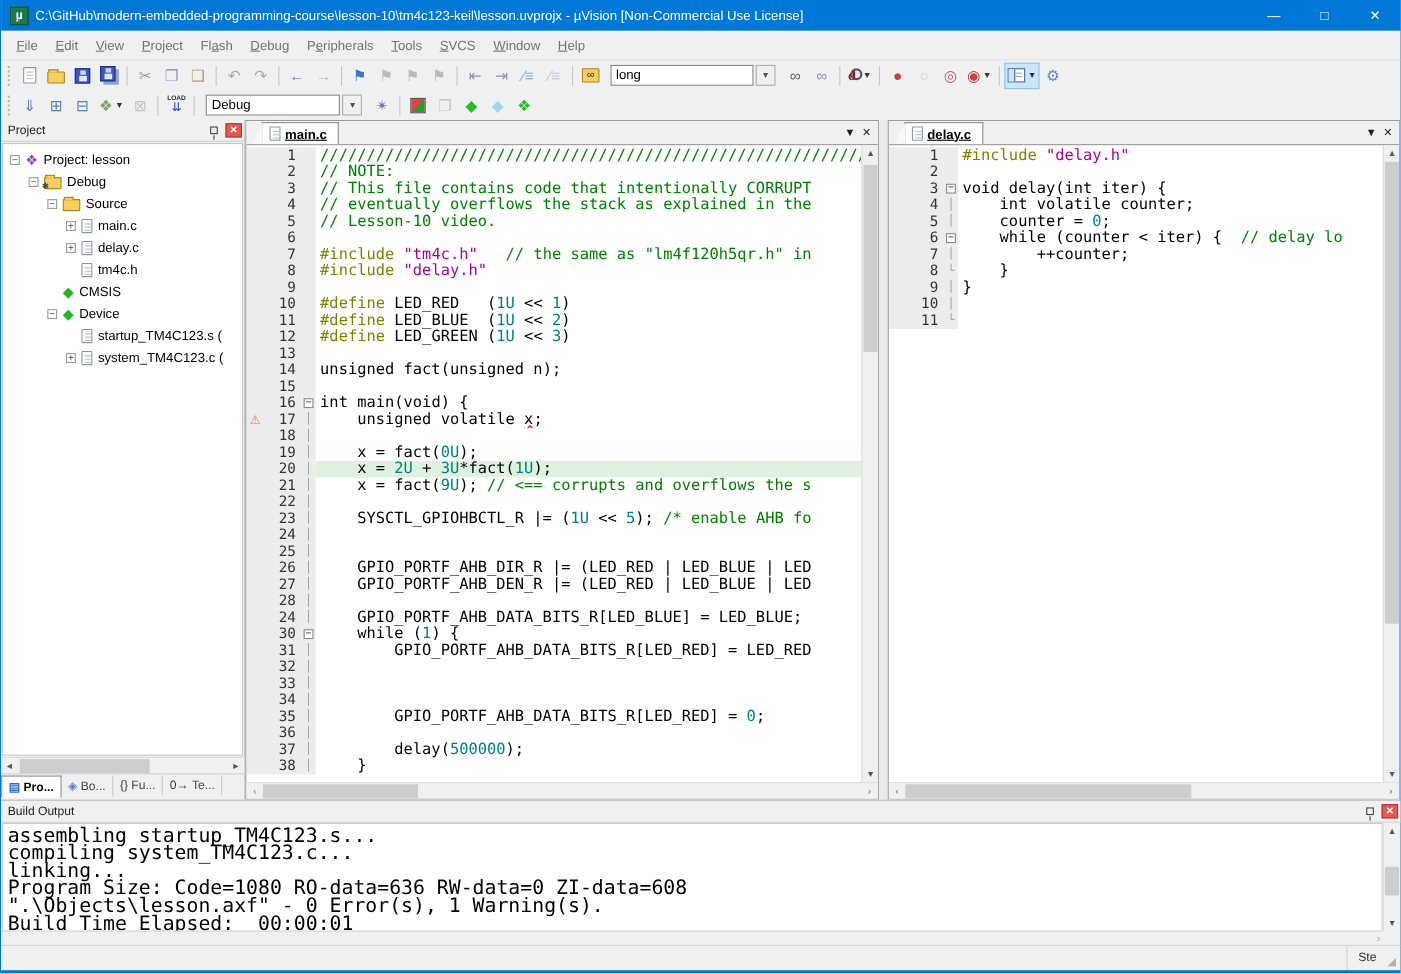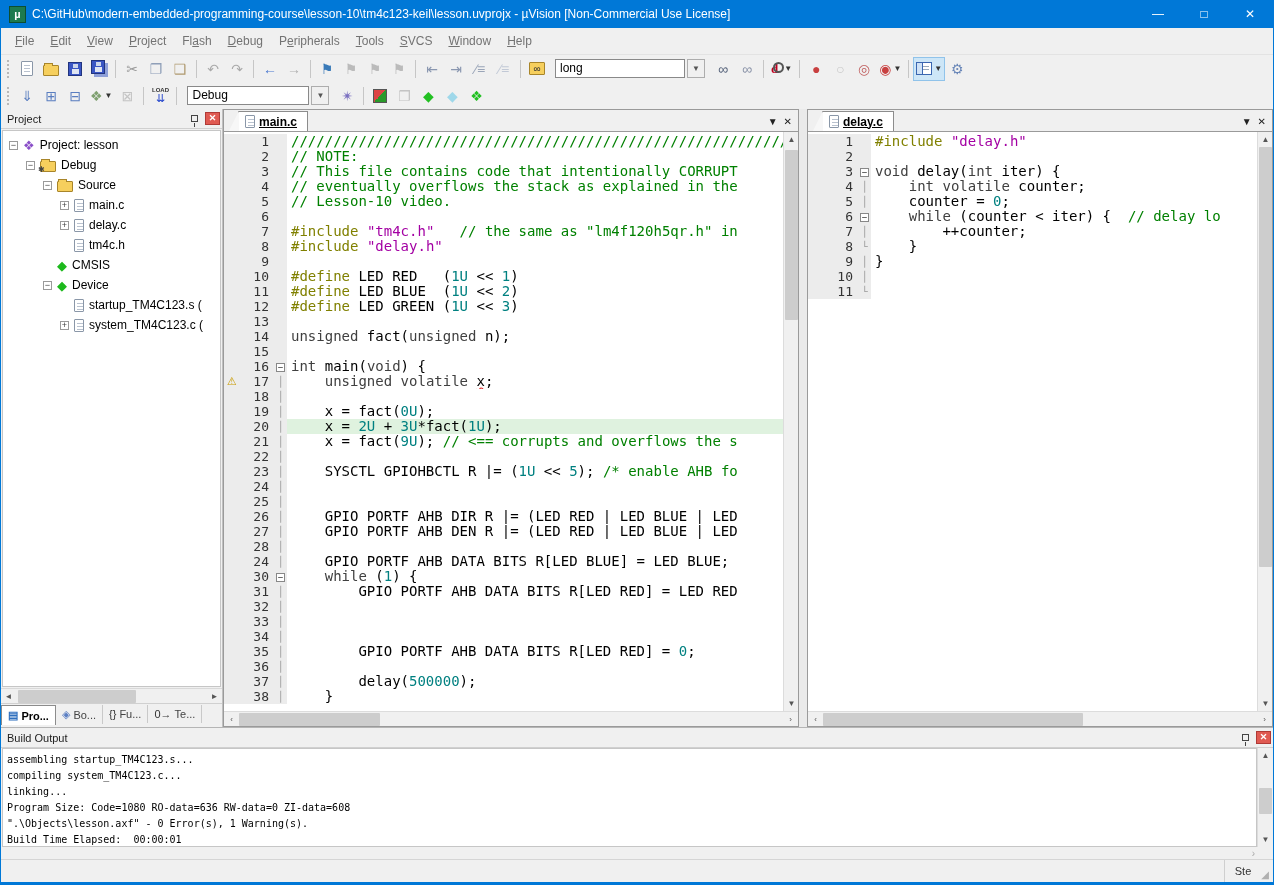--- a/index.html
+++ b/index.html
@@ -105,35 +105,35 @@
   .code-area { flex:1; overflow:hidden; font-family:"DejaVu Sans Mono", monospace; font-size:14px; line-height:15px; padding-top:2px; }
   .crow { display:flex; height:15px; white-space:pre; }
   .cmargin { width:16px; flex:0 0 16px; background:#ececec; font-size:11px; line-height:15px; text-align:center;
              color:#c89b00; font-family:"DejaVu Sans", sans-serif; }
   .cnum { width:34px; flex:0 0 34px; background:#ececec; color:#333; text-align:right; padding-right:5px; font-size:13px; }
   .cfold { width:13px; flex:0 0 13px; background:#ececec; color:#999; font-size:10px; text-align:center; line-height:15px; position:relative; }
   .foldbox { display:inline-block; width:9px; height:9px; border:1px solid #888; background:#fff; color:#333;
              font-size:9px; line-height:7px; vertical-align:middle; }
   .ccode { flex:1; overflow:hidden; padding-left:4px; }
   .crow .hl { background:#dff2df; }
-  .sp-t{color:#000} .sp-k{color:#404040} .sp-c{color:#008000} .sp-n{color:#008080}
+  .sp-t{color:#000} .sp-k{color:#000000} .sp-c{color:#008000} .sp-n{color:#008080}
   .sp-p{color:#808000} .sp-s{color:#a300a3}
   .sp-x{color:#000; text-decoration:underline wavy #e03030; text-decoration-skip-ink:none;}
   .vscroll { width:15px; flex:0 0 15px; background:#f0f0f0; border-left:1px solid #dcdcdc; position:relative; }
   .vscroll .up,.vscroll .dn { position:absolute; left:0; width:15px; height:15px; display:flex; align-items:center; justify-content:center;
                               font-size:8px; color:#555; }
   .vscroll .up{top:0} .vscroll .dn{bottom:0}
   .vthumb { position:absolute; left:1px; width:13px; background:#cdcdcd; border-radius:1px; }
   .ehscroll { height:15px; flex:0 0 15px; background:#f0f0f0; border-top:1px solid #dcdcdc; display:flex; align-items:center; }
 
   
   .buildout { height:132px; flex:0 0 132px; display:flex; flex-direction:column; background:#f0f0f0; border-top:1px solid #b5b5b5; }
   .bo-body { flex:1; display:flex; overflow:hidden; margin:0 1px; }
   .bo-text { flex:1; background:#fff; border:1px solid #c6c6c6; font-family:"DejaVu Sans Mono", monospace;
-             font-size:10px; line-height:16px; padding:3px 4px; overflow:hidden; white-space:pre; }
+             font-size:18px; line-height:16px; padding:3px 4px; overflow:hidden; white-space:pre; }
   .bo-strip { height:12px; flex:0 0 12px; display:flex; justify-content:flex-end; align-items:center; padding-right:18px;
               color:#aaa; font-size:10px; }
 
   
   .statusbar { height:26px; flex:0 0 26px; background:#f0f0f0; border-top:1px solid #d5d5d5; border-bottom:3px solid #0078d7;
                display:flex; align-items:center; justify-content:flex-end; font-size:11px; color:#333; }
   .status-cell { border-left:1px solid #cfcfcf; padding:0 10px; height:100%; display:flex; align-items:center; }
   .grip2 { color:#b0b0b0; font-size:10px; padding:6px 4px 0 0; }
 </style>
 </head>

